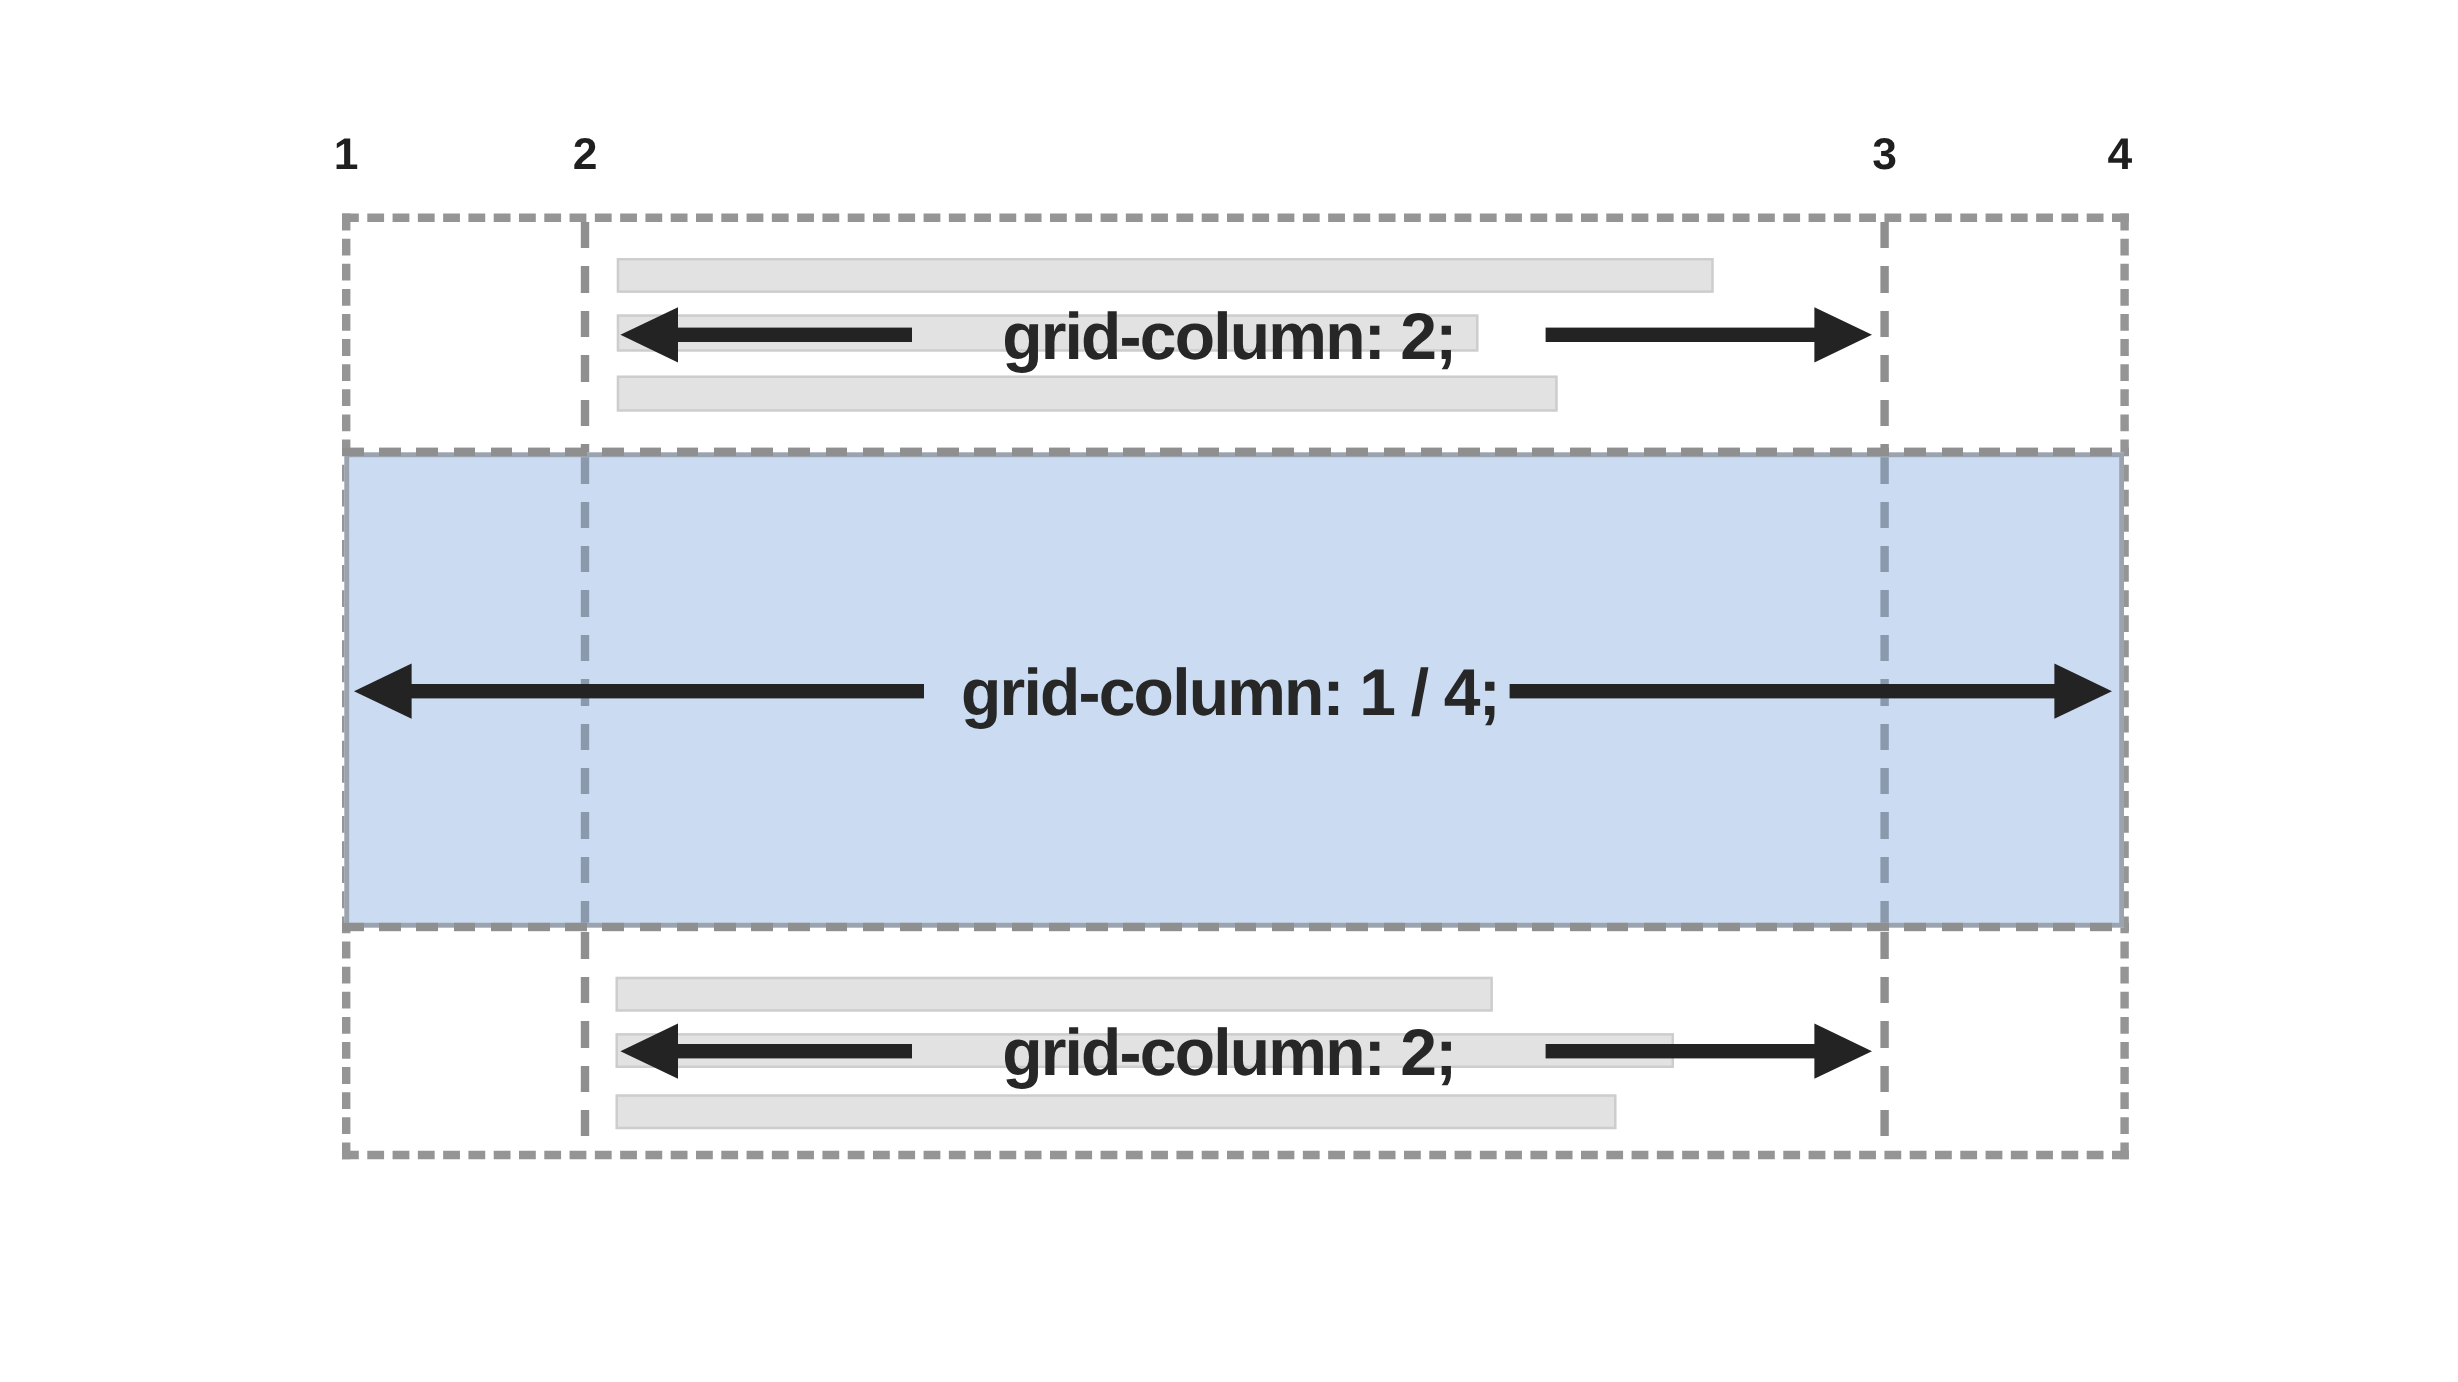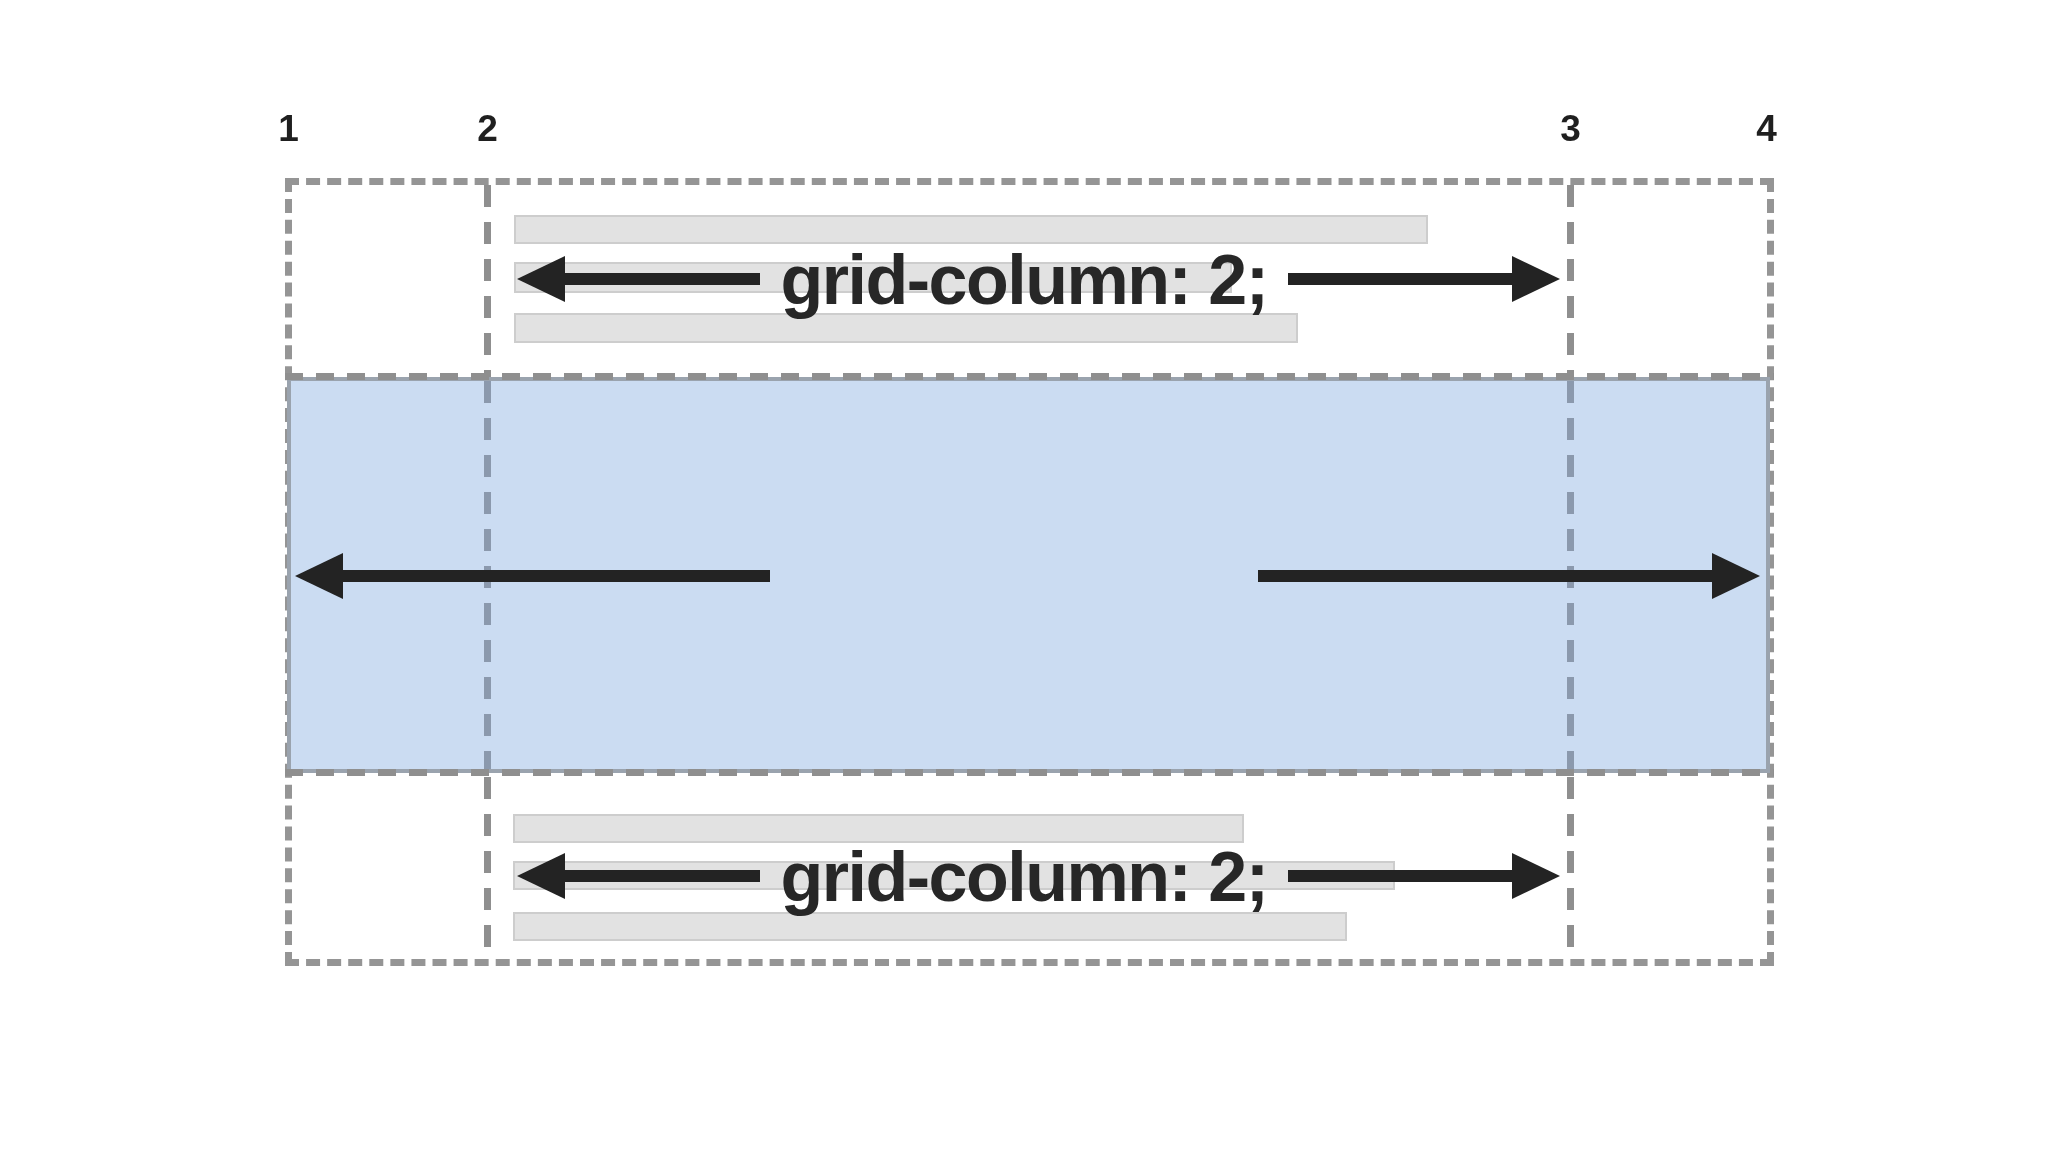--- a/index.html
+++ b/index.html
@@ -44,21 +44,21 @@
 
   
   .shaft{position:absolute;height:12px;background:var(--arrow_black,#232323);z-index:6;}
   .head{position:absolute;width:0;height:0;z-index:6;
     border-top:23px solid transparent;border-bottom:23px solid transparent;}
   .head.left{border-right:48px solid var(--arrow_black,#232323);}
   .head.right{border-left:48px solid var(--arrow_black,#232323);}
 
   
   .code-label{position:absolute;transform:translate(-50%,-50%);white-space:nowrap;
-    font-size:70px;font-weight:700;letter-spacing:-1.5px;
+    font-size:55px;font-weight:700;letter-spacing:-1.5px;
     color:var(--text_dark,#272727);z-index:7;}
 </style>
 </head>
 <body>
 
 <div class="canvas">
 
   <div class="line-num" style="left:288px">1</div>
   <div class="line-num" style="left:487px">2</div>
   <div class="line-num" style="left:1570px">3</div>
@@ -85,20 +85,21 @@
   <div class="code-label" style="left:1024px;top:280px">grid-column: 2;</div>
   <div>
     <div class="shaft" style="left:1288px;top:273px;width:228px"></div>
     <div class="head right" style="left:1512px;top:256px"></div>
   </div>
 
   <div>
     <div class="head left" style="left:295px;top:553px"></div>
     <div class="shaft" style="left:336px;top:570px;width:434px"></div>
   </div>
+  <div class="code-label" style="left:1025px;top:577px">grid-column: 1 / 4;</div>
   <div>
     <div class="shaft" style="left:1258px;top:570px;width:460px"></div>
     <div class="head right" style="left:1712px;top:553px"></div>
   </div>
 
   <div class="bar" style="left:513px;top:814px;width:731px;height:29px"></div>
   <div class="bar" style="left:513px;top:861px;width:882px;height:29px"></div>
   <div class="bar" style="left:513px;top:912px;width:834px;height:29px"></div>
 
   <div>

